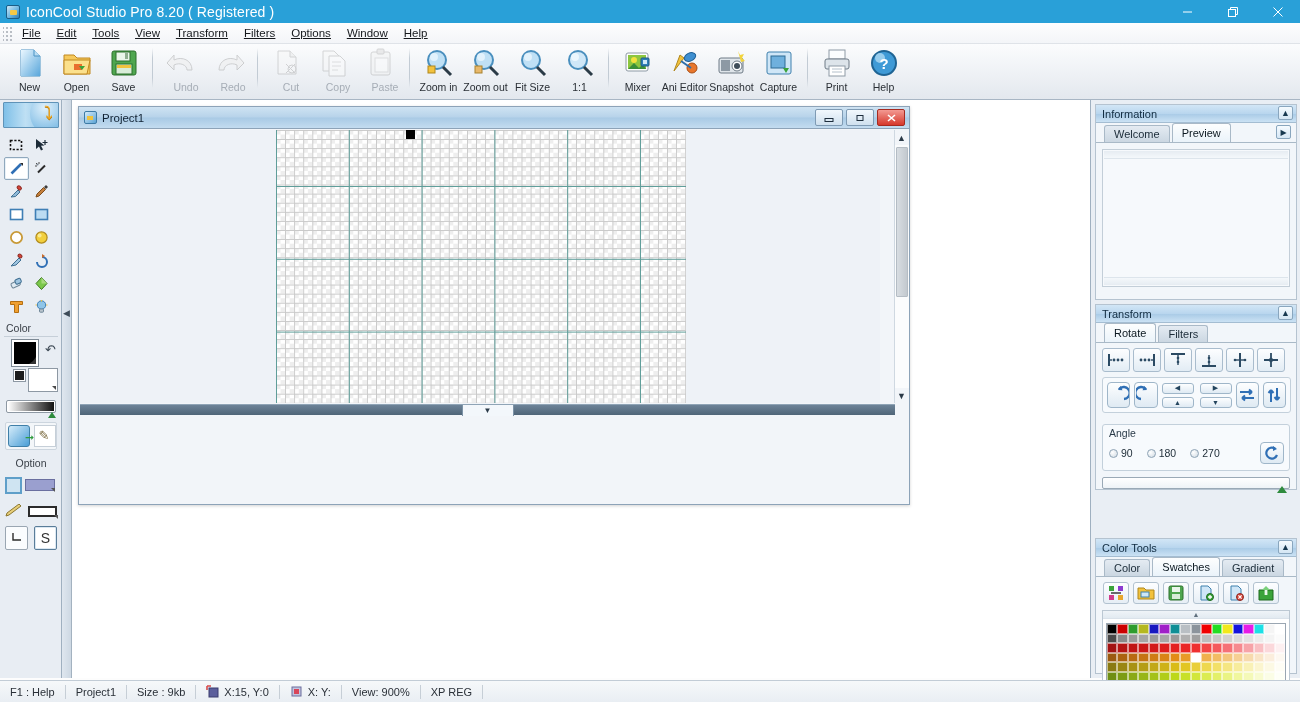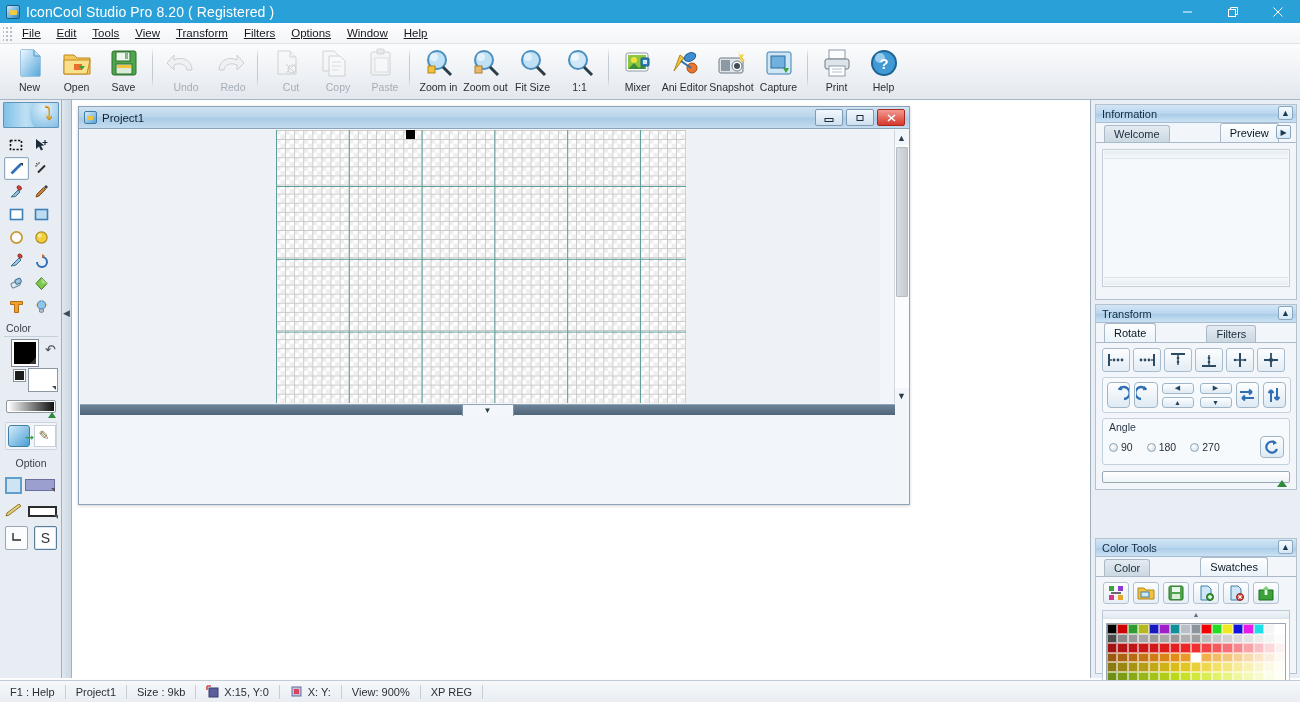--- a/index.html
+++ b/index.html
@@ -278,21 +278,21 @@
     border-bottom:1px solid #a4bdd2; display:flex; align-items:center; position:relative;
   }
   .panel-head .t { font-size:11px; color:#0f2a3f; margin-left:6px; }
   .panel-head .collapse {
     position:absolute; right:3px; top:1px; width:15px; height:14px;
     border:1px solid #89a6be; background: linear-gradient(to bottom,#f4fafe,#d4e6f4);
     border-radius:2px; display:flex;align-items:center;justify-content:center;
     font-size:9px; color:#17384f;
   }
   .tabstrip { display:flex; align-items:flex-end; height:20px; padding-left:8px;
-     border-bottom:1px solid #a9b9c7; position:relative; background:#f2f6fa;gap:48px; }
+     border-bottom:1px solid #a9b9c7; position:relative; background:#f2f6fa; }
   .tab {
     height:17px; padding:0 9px; font-size:11px; color:#1b2b38;
     background: linear-gradient(to bottom,#e4ebf2,#cbd7e2);
     border:1px solid #a9b9c7; border-bottom:none;
     border-radius:3px 3px 0 0; display:flex; align-items:center; margin-right:2px;
   }
   .tab.active { background: linear-gradient(to bottom,#fdfefe,#eaf3fa); height:19px; color:#0b1820; }
   .tab-more {
     position:absolute; right:5px; top:2px; width:15px;height:14px;
     border:1px solid #89a6be; background: linear-gradient(to bottom,#f6fbff,#d6e7f5);
@@ -320,21 +320,21 @@
   }
   .rbtn { width:28px;height:26px; border:1px solid #9fb6c9; border-radius:4px;
      background: linear-gradient(to bottom,#fdfeff,#dfeaf3);
      display:flex;align-items:center;justify-content:center; }
   .nudge { display:flex; flex-direction:column; gap:3px; }
   .nudge-row { display:flex; gap:6px; }
   .nbtn { width:32px;height:11px; border:1px solid #9fb6c9; border-radius:3px;
      background: linear-gradient(to bottom,#fdfeff,#dfeaf3);
      display:flex;align-items:center;justify-content:center; font-size:7px; color:#24455e;}
 
-  .angle-group { margin:5px 6px 0 6px; border:1px solid #c3d0db; border-radius:3px;
+  .angle-group { margin:11px 6px 0 6px; border:1px solid #c3d0db; border-radius:3px;
      background:#f7fafd; padding:2px 5px 6px 6px; position:relative; }
   .angle-cap { font-size:10.5px; color:#2a3a48; }
   .angle-row { display:flex; align-items:center; margin-top:3px; }
   .radio { display:flex; align-items:center; margin-right:14px; font-size:10.5px; color:#1d2b36; }
   .radio i { width:9px;height:9px;border-radius:50%;border:1px solid #8ea3b5;
      background:radial-gradient(circle at 35% 35%,#ffffff,#cfd9e2); margin-right:3px; display:inline-block;}
   .angle-btn { margin-left:auto; width:24px;height:22px; border:1px solid #9fb6c9; border-radius:4px;
      background: linear-gradient(to bottom,#fdfeff,#dfeaf3); display:flex;align-items:center;justify-content:center;}
 
   .slider { margin:6px 6px 0 6px; height:12px; border:1px solid #9aa9b6; border-radius:2px;

